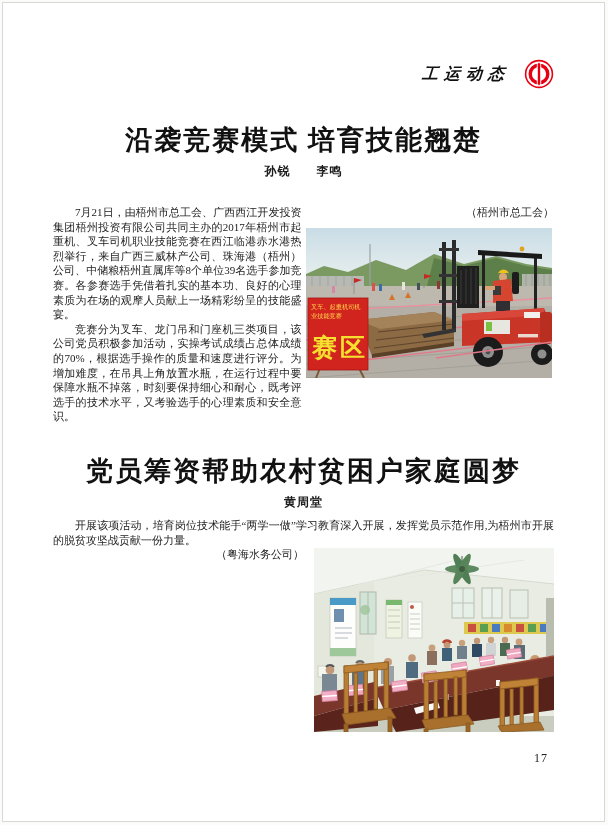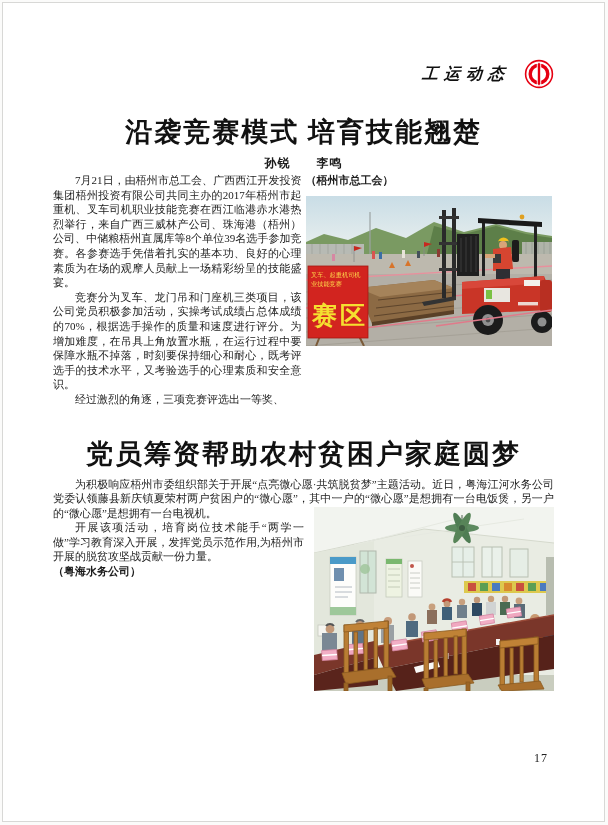--- a/index.html
+++ b/index.html
@@ -15,35 +15,35 @@
   
   .header{margin-top:56px;display:flex;justify-content:flex-end;align-items:center;gap:14px;padding-right:0;}
   .section-label{
     font-size:16px;font-weight:700;font-style:italic;letter-spacing:6px;color:#111;
     transform:skewX(-4deg);
   }
   .logo{width:30px;height:30px;}
   
   .a-title{
     text-align:center;font-size:27px;font-weight:700;letter-spacing:2px;
-    margin-top:28px;line-height:30px;color:#111;
+    margin-top:36px;line-height:30px;color:#111;
   }
   .a-title2{margin-top:32px;}
   .byline{
     text-align:center;font-family:Liberation Sans, sans-serif;
     font-weight:700;font-size:12px;margin-top:9px;line-height:15px;letter-spacing:1px;
   }
   
-  .cols{display:flex;gap:4px;margin-top:2px;}
+  .cols{display:flex;gap:4px;margin-top:26px;}
   .col{flex:1;min-width:0;}
   .bodytext p{
     margin:0;font-size:11px;line-height:14.6px;text-align:justify;text-indent:2em;
   }
   .bodytext p.cont{text-indent:0;}
-  .bodytext p.attr{text-align:left;text-indent:0;font-weight:bold;}
+  .bodytext p.attr{text-align:right;text-indent:0;}
   .photo1{display:block;margin-top:8px;}
   
   .article2-body{margin-top:8px;}
   .article2-body::after{content:"";display:block;clear:both;}
   .ph2-spacer{float:right;width:0;height:30px;}
   .photo2{float:right;clear:right;margin:0 0 6px 10px;display:block;}
   
   .page-number{
     position:absolute;top:748px;right:56px;font-size:12px;letter-spacing:1px;color:#222;
   }
@@ -64,21 +64,20 @@
     </div>
 
     <div>
       <div class="a-title">沿袭竞赛模式 培育技能翘楚</div>
       <div class="byline">孙锐　　李鸣</div>
 
       <div class="cols bodytext">
         <div class="col">
           <p>7月21日，由梧州市总工会、广西西江开发投资集团梧州投资有限公司共同主办的2017年梧州市起重机、叉车司机职业技能竞赛在西江临港赤水港热烈举行，来自广西三威林产公司、珠海港（梧州）公司、中储粮梧州直属库等8个单位39名选手参加竞赛。各参赛选手凭借着扎实的基本功、良好的心理素质为在场的观摩人员献上一场精彩纷呈的技能盛宴。</p>
           <p>竞赛分为叉车、龙门吊和门座机三类项目，该公司党员积极参加活动，实操考试成绩占总体成绩的70%，根据选手操作的质量和速度进行评分。为增加难度，在吊具上角放置水瓶，在运行过程中要保障水瓶不掉落，时刻要保持细心和耐心，既考评选手的技术水平，又考验选手的心理素质和安全意识。</p>
-          <p>经过激烈的角逐，三项竞赛评选出一等奖、</p>
         </div>
         <div class="col">
           <p class="attr">（梧州市总工会）</p>
 
           <svg class="photo1" width="246" height="150" viewBox="0 0 246 150">
             <defs>
               <linearGradient id="skyG" x1="0" y1="0" x2="0" y2="1">
                 <stop offset="0" stop-color="#c9dde6"></stop>
                   <stop offset="1" stop-color="#eef2ef"></stop>
               </linearGradient>
@@ -186,20 +185,21 @@
               <circle cx="236" cy="126" r="4.5" fill="#8f8f8f"></circle>
             </g>
             <path d="M130,130 L246,114" stroke="#e07a8a" stroke-width="1.4"></path>
           </svg>
         </div>
       </div>
     </div>
 
     <div>
       <div class="a-title a-title2">党员筹资帮助农村贫困户家庭圆梦</div>
+      <div class="byline">黄周堂</div>
 
       <div class="article2-body bodytext">
         <div class="ph2-spacer"></div>
 
         <svg class="photo2" width="240" height="184" viewBox="0 0 240 184">
 
           <rect x="0" y="0" width="240" height="184" fill="#e9ece3"></rect>
           <polygon points="0,0 240,0 240,36 110,22 0,46" fill="#f2f4ef"></polygon>
           <polyline points="0,46 110,22 240,36" fill="none" stroke="#d5d9cd" stroke-width="1"></polyline>
           <path d="M40,38 L150,10 M90,30 L210,12" stroke="#e6e9e1" stroke-width="1"></path>
@@ -381,21 +381,20 @@
               <rect x="186" y="134" width="4.5" height="48" fill="#b97d33"></rect>
                 <rect x="220" y="130" width="4.5" height="48" fill="#b97d33"></rect>
               <polygon points="186,134 224,130 224,137 186,141" fill="#c08236"></polygon>
               <rect x="196" y="141" width="3.2" height="36" fill="#b97d33"></rect>
                 <rect x="206" y="139" width="3.2" height="36" fill="#b97d33"></rect>
               <polygon points="184,178 226,174 230,182 188,184" fill="#a96f2c"></polygon>
             </g>
           </g>
         </svg>
 
-        <p>为积极响应梧州市委组织部关于开展“点亮微心愿·共筑脱贫梦”主题活动。近日，粤海江河水务公司党委认领藤县新庆镇夏荣村两户贫困户的“微心愿”，其中一户的“微心愿”是想拥有一台电饭煲，另一户的“微心愿”是想拥有一台电视机。</p>
         <p>开展该项活动，培育岗位技术能手“两学一做”学习教育深入开展，发挥党员示范作用,为梧州市开展的脱贫攻坚战贡献一份力量。</p>
         <p class="attr">（粤海水务公司）</p>
       </div>
     </div>
   </div>
 
   <div class="page-number">17</div>
 </div>
 
 </body></html>

